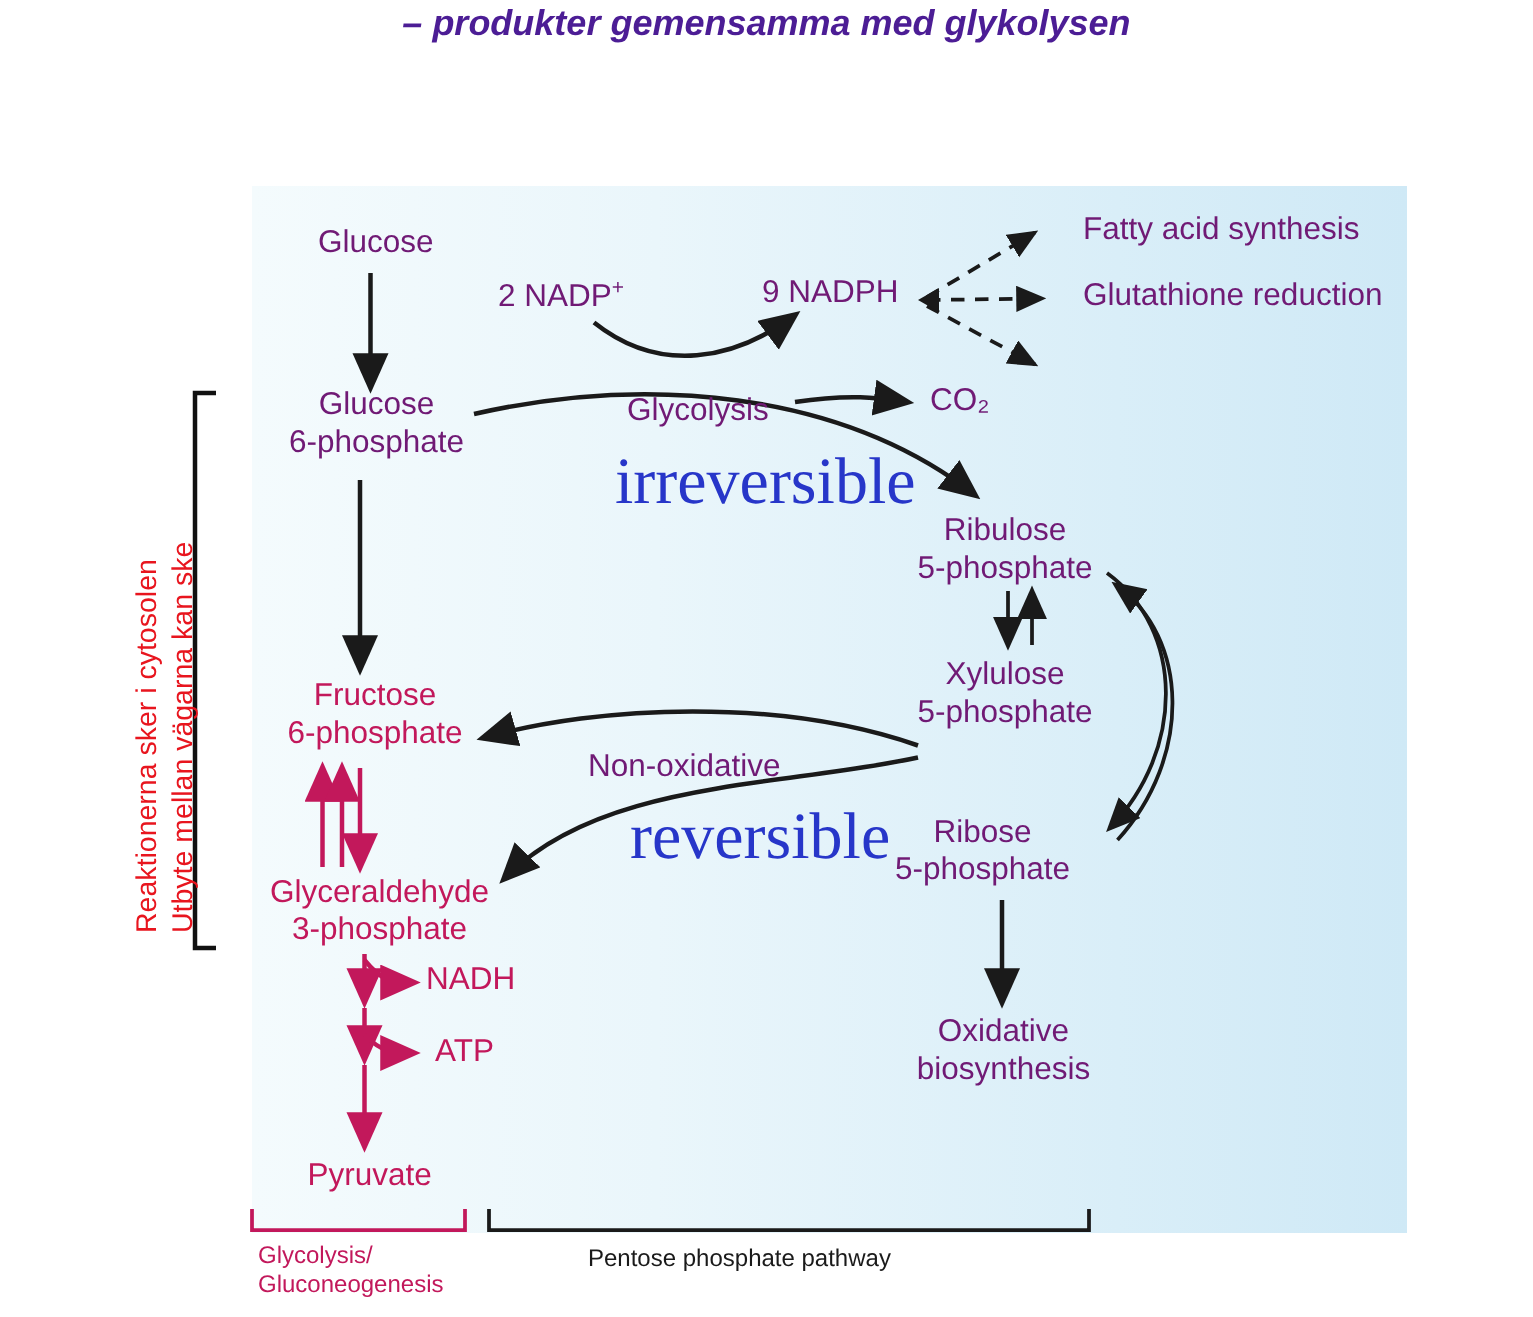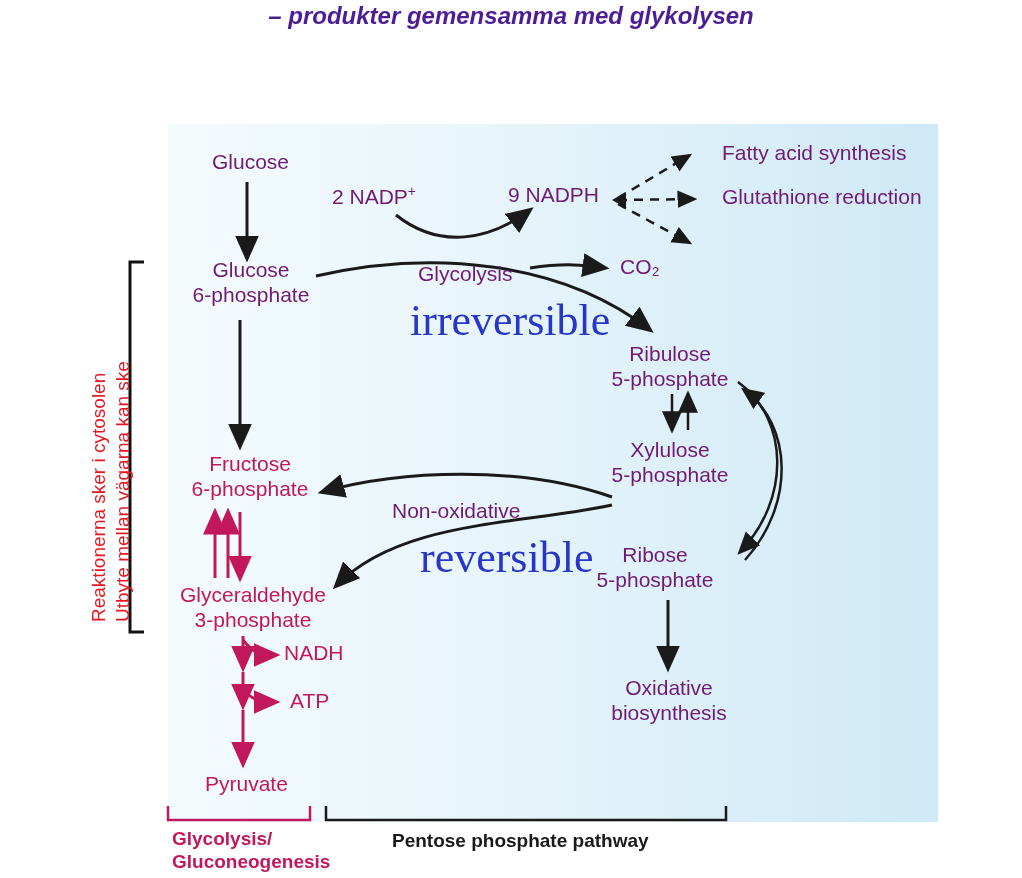--- a/index.html
+++ b/index.html
@@ -73,22 +73,22 @@
     position: absolute;
     transform-origin: 0 0;
     transform: rotate(-90deg);
     font-size: 19px;
     color: #e8151e;
     white-space: nowrap;
     font-family: "Liberation Sans", sans-serif;
   }
   .bottom-lbl {
     position: absolute;
-    font-size: 19px;
-    font-weight: bold;
+    font-size: 16px;
+    font-weight: normal;
     line-height: 1.2;
     white-space: nowrap;
   }
   svg.overlay {
     position: absolute;
     left: 0; top: 0;
     width: 1022px;
     height: 878px;
     pointer-events: none;
   }

